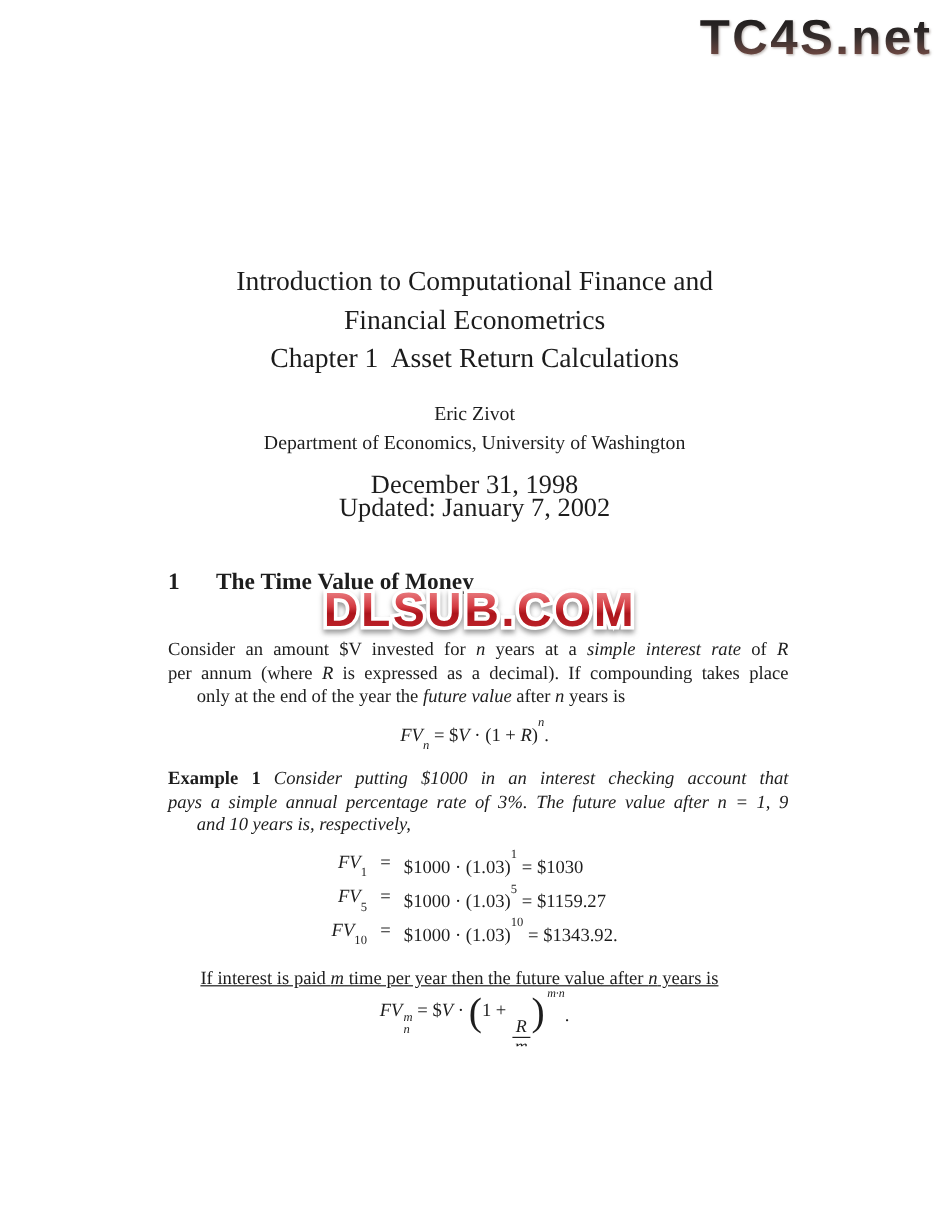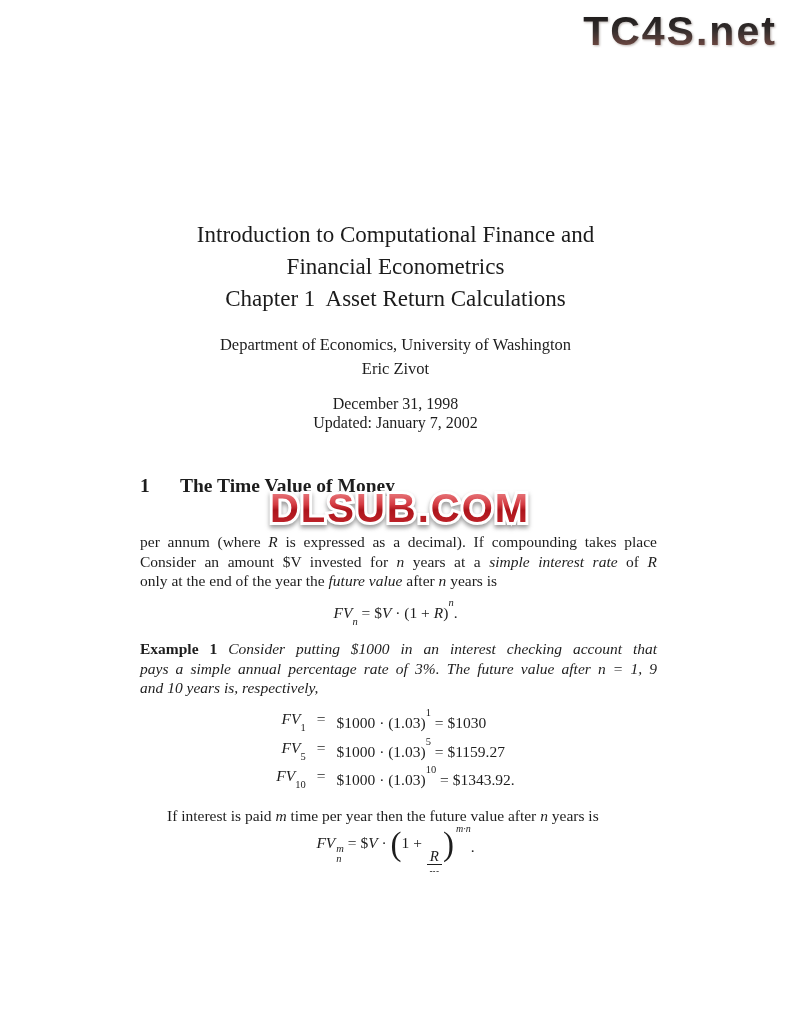--- a/index.html
+++ b/index.html
@@ -8,31 +8,31 @@
     font-family:"Liberation Serif",serif;color:#1d1d1d;overflow:hidden;
   }
   .abs{position:absolute;}
   .center{left:0;width:791px;text-align:center;}
   .col{left:140px;width:517px;}
   .it{font-style:italic;}
   .b{font-weight:bold;}
   
   .doc-title{top:219px;font-size:23px;line-height:32px;color:#1b1b1b;}
   .author-block{top:333px;font-size:16.5px;line-height:24px;}
-  .date-block{top:394px;font-size:16px;line-height:19px;}
+  .date-block{top:394px;font-size:22px;line-height:19px;}
   
   .sec-head{top:475px;font-size:19.5px;font-weight:bold;display:flex;}
   .sec-num{width:40px;}
   
   .para{font-size:15.5px;line-height:19.6px;}
   .p1{top:532px;}
   .jl{text-align:justify;text-align-last:justify;}
-  .jlast{text-align:left;}
+  .jlast{text-align:left;margin-left:24px;}
   .ex{top:639px;}
-  .p2{top:806px;}
+  .p2{top:806px;text-decoration:underline;}
   .indent{padding-left:27px;}
   
   .math{font-size:15.5px;}
   .f1{top:603px;}
   sub.m{font-size:10.5px;font-style:normal;position:relative;top:3px;letter-spacing:0;}
   sub.mi{font-size:10.5px;font-style:italic;position:relative;top:3px;}
   sup.m{font-size:10.5px;font-style:normal;position:relative;top:-6px;}
   sup.mi{font-size:10.5px;font-style:italic;position:relative;top:-6px;}
   .eqblock{top:708px;}
   .eqgrid{display:inline-grid;grid-template-columns:max-content max-content max-content;column-gap:11px;line-height:22.6px;font-size:15.5px;}
@@ -67,22 +67,22 @@
     <text x="118" y="43" text-anchor="middle" font-family="Liberation Sans, sans-serif" font-size="41" font-weight="bold" letter-spacing="2" fill="url(#gTop)" style="filter:drop-shadow(1px 1px 1px rgba(160,150,145,0.7));">TC4S.net</text>
   </svg>
 
   <div class="abs center doc-title">
     <div>Introduction to Computational Finance and</div>
     <div>Financial Econometrics</div>
     <div>Chapter 1&nbsp; Asset Return Calculations</div>
   </div>
 
   <div class="abs center author-block">
+    <div>Eric Zivot</div>
     <div>Department of Economics, University of Washington</div>
-    <div>Eric Zivot</div>
   </div>
 
   <div class="abs center date-block">
     <div>December 31, 1998</div>
     <div>Updated: January 7, 2002</div>
   </div>
 
   <div class="abs col sec-head">
     <span class="sec-num">1</span>
     <span>The Time Value of Money</span>
@@ -94,22 +94,22 @@
         <stop offset="0" stop-color="#f2989b"></stop>
         <stop offset="0.42" stop-color="#d43b42"></stop>
         <stop offset="0.55" stop-color="#ad141b"></stop>
         <stop offset="1" stop-color="#c62a30"></stop>
       </linearGradient>
     </defs>
     <text x="150" y="43" text-anchor="middle" font-family="Liberation Sans, sans-serif" font-size="40" font-weight="bold" letter-spacing="2" stroke="#ffffff" stroke-width="6" paint-order="stroke" fill="url(#gMid)" style="filter:drop-shadow(0px 3px 2px rgba(90,90,90,0.6));">DLSUB.COM</text>
   </svg>
 
   <div class="abs col para p1">
+    <div class="jl"><span>Consider an amount $V invested for </span><span class="it">n</span><span> years at a </span><span class="it">simple interest rate</span><span> of </span><span class="it">R</span></div>
     <div class="jl"><span>per annum (where </span><span class="it">R</span><span> is expressed as a decimal). If compounding takes place</span></div>
-    <div class="jl"><span>Consider an amount $V invested for </span><span class="it">n</span><span> years at a </span><span class="it">simple interest rate</span><span> of </span><span class="it">R</span></div>
     <div class="jlast"><span>only at the end of the year the </span><span class="it">future value</span><span> after </span><span class="it">n</span><span> years is</span></div>
   </div>
 
   <div class="abs center math f1"><span class="it">FV</span><sub class="mi">n</sub><span> = $</span><span class="it">V</span><span> · (1 + </span><span class="it">R</span><span>)</span><sup class="mi">n</sup><span>.</span></div>
 
   <div class="abs col para ex">
     <div class="jl"><span class="b">Example 1</span><span>&nbsp;</span><span class="it">Consider putting $1000 in an interest checking account that</span></div>
     <div class="jl it">pays a simple annual percentage rate of 3%. The future value after n = 1, 9</div>
     <div class="jlast it">and 10 years is, respectively,</div>
   </div>

